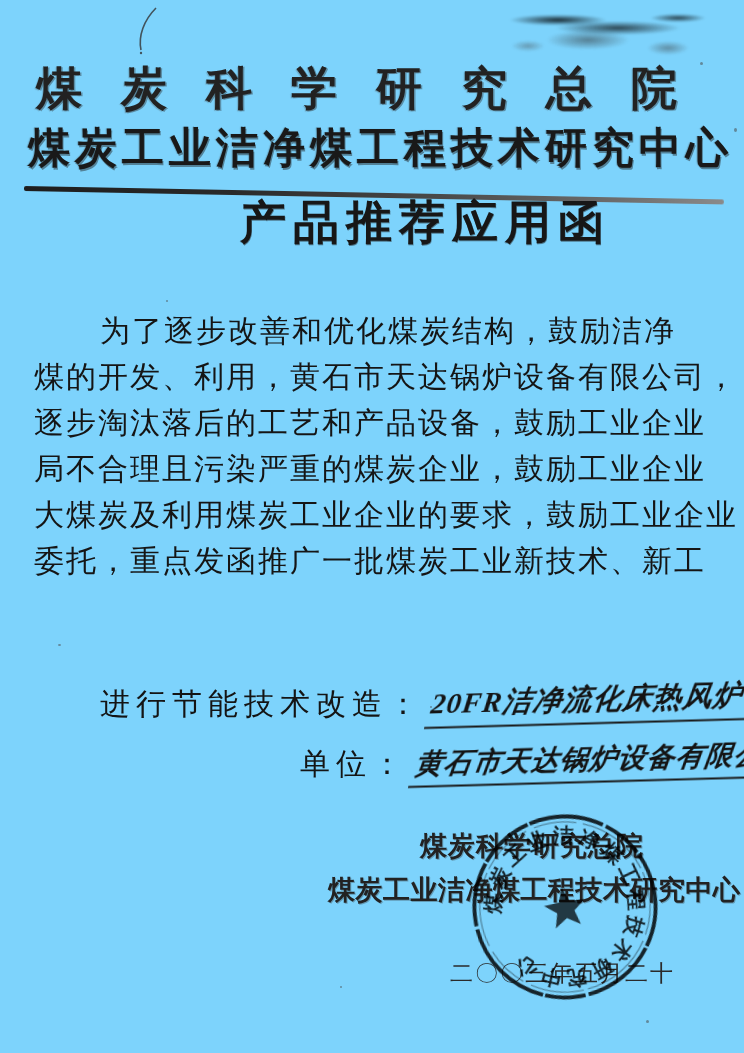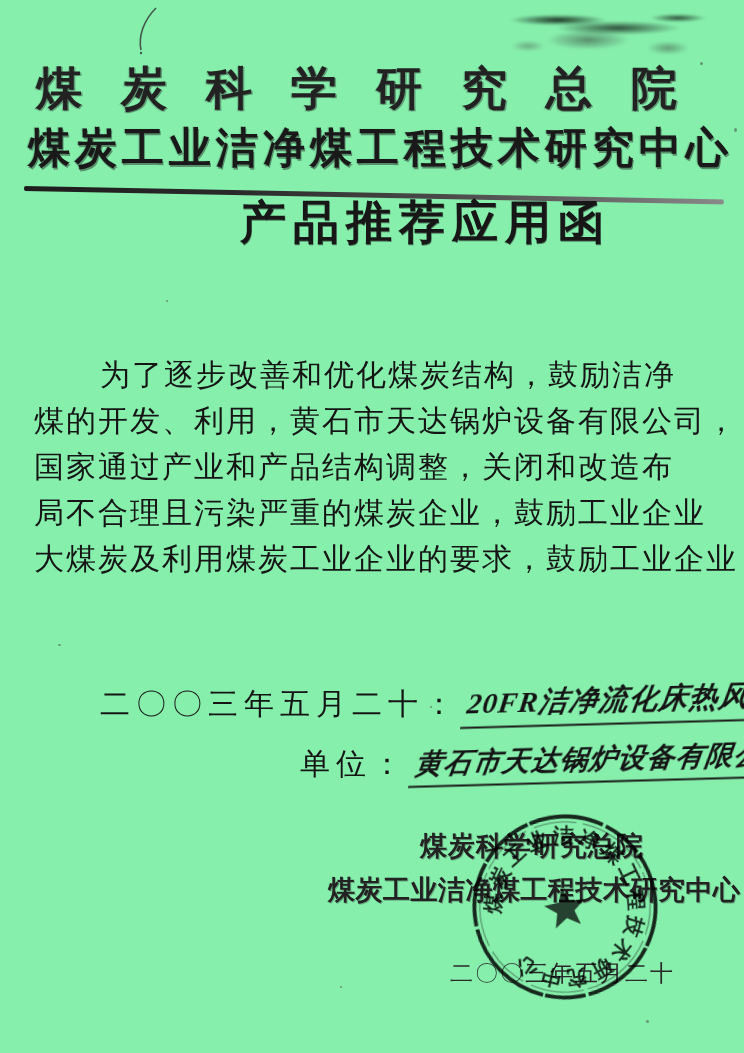--- a/index.html
+++ b/index.html
@@ -1,20 +1,20 @@
 <!DOCTYPE html>
 <html><head>
 <meta charset="utf-8">
 <style>
   html,body{margin:0;padding:0;background:#e8e8e8;}
   .page{
     position:relative;
     width:744px;height:1053px;
     margin:0 auto;
-    background:#86efac;
+    background:#7dd3fc;
     overflow:hidden;
     font-family:"Liberation Serif","DejaVu Serif",serif;
     color:#1b1b1b;
   }
   
   .letterhead-1{
     position:absolute;left:36px;top:58px;width:700px;
     font-size:46px;font-weight:700;letter-spacing:39px;white-space:nowrap;
     color:#262626;
     filter:blur(0.6px) contrast(1.05);
@@ -42,21 +42,20 @@
     filter:blur(0.3px);
     text-shadow:0.5px 0.5px 0 rgba(30,30,30,.5);
   }
   
   .body-block{
     position:absolute;left:34px;top:308px;width:686px;
     font-size:30px;line-height:46px;white-space:nowrap;
     color:#151515;
     letter-spacing:2px;
     filter:blur(0.2px);
-    margin-top:44px;
   }
   .body-line{height:46px;}
   .body-line.indent{text-indent:66px;}
   
   .field-row{position:absolute;white-space:nowrap;font-size:30px;color:#141414;}
   .product-row{left:100px;top:684px;}
   .unit-row{left:300px;top:744px;}
   .field-label{letter-spacing:6px;font-weight:500;filter:blur(0.2px);}
   .field-value{
     display:inline-block;
@@ -138,27 +137,28 @@
 
   <div class="letterhead-1">煤炭科学研究总院</div>
   <div class="letterhead-2">煤炭工业洁净煤工程技术研究中心</div>
   <div class="rule"></div>
 
   <div class="title">产品推荐应用函</div>
 
   <div class="body-block">
     <div class="body-line indent">为了逐步改善和优化煤炭结构，鼓励洁净</div>
     <div class="body-line">煤的开发、利用，黄石市天达锅炉设备有限公司，</div>
-    <div class="body-line">国家通过产业和产品结构调整，关闭和改造布</div>
+    <div class="body-line">逐步淘汰落后的工艺和产品设备，鼓励工业企业</div>
     <div class="body-line">局不合理且污染严重的煤炭企业，鼓励工业企业</div>
     <div class="body-line">大煤炭及利用煤炭工业企业的要求，鼓励工业企业</div>
+    <div class="body-line">委托，重点发函推广一批煤炭工业新技术、新工</div>
   </div>
 
   <div class="field-row product-row">
-    <span class="field-label">二〇〇三年五月二十：</span><span class="field-value">20FR洁净流化床热风炉</span>
+    <span class="field-label">进行节能技术改造：</span><span class="field-value">20FR洁净流化床热风炉</span>
   </div>
   <div class="field-row unit-row">
     <span class="field-label">单位：</span><span class="field-value">黄石市天达锅炉设备有限公司</span>
   </div>
 
   <div class="sig-org-1">煤炭科学研究总院</div>
   <div class="sig-org-2">煤炭工业洁净煤工程技术研究中心</div>
   <div class="sig-date">二〇〇三年五月二十</div>
 
   <svg class="seal" viewBox="0 0 180 180">

